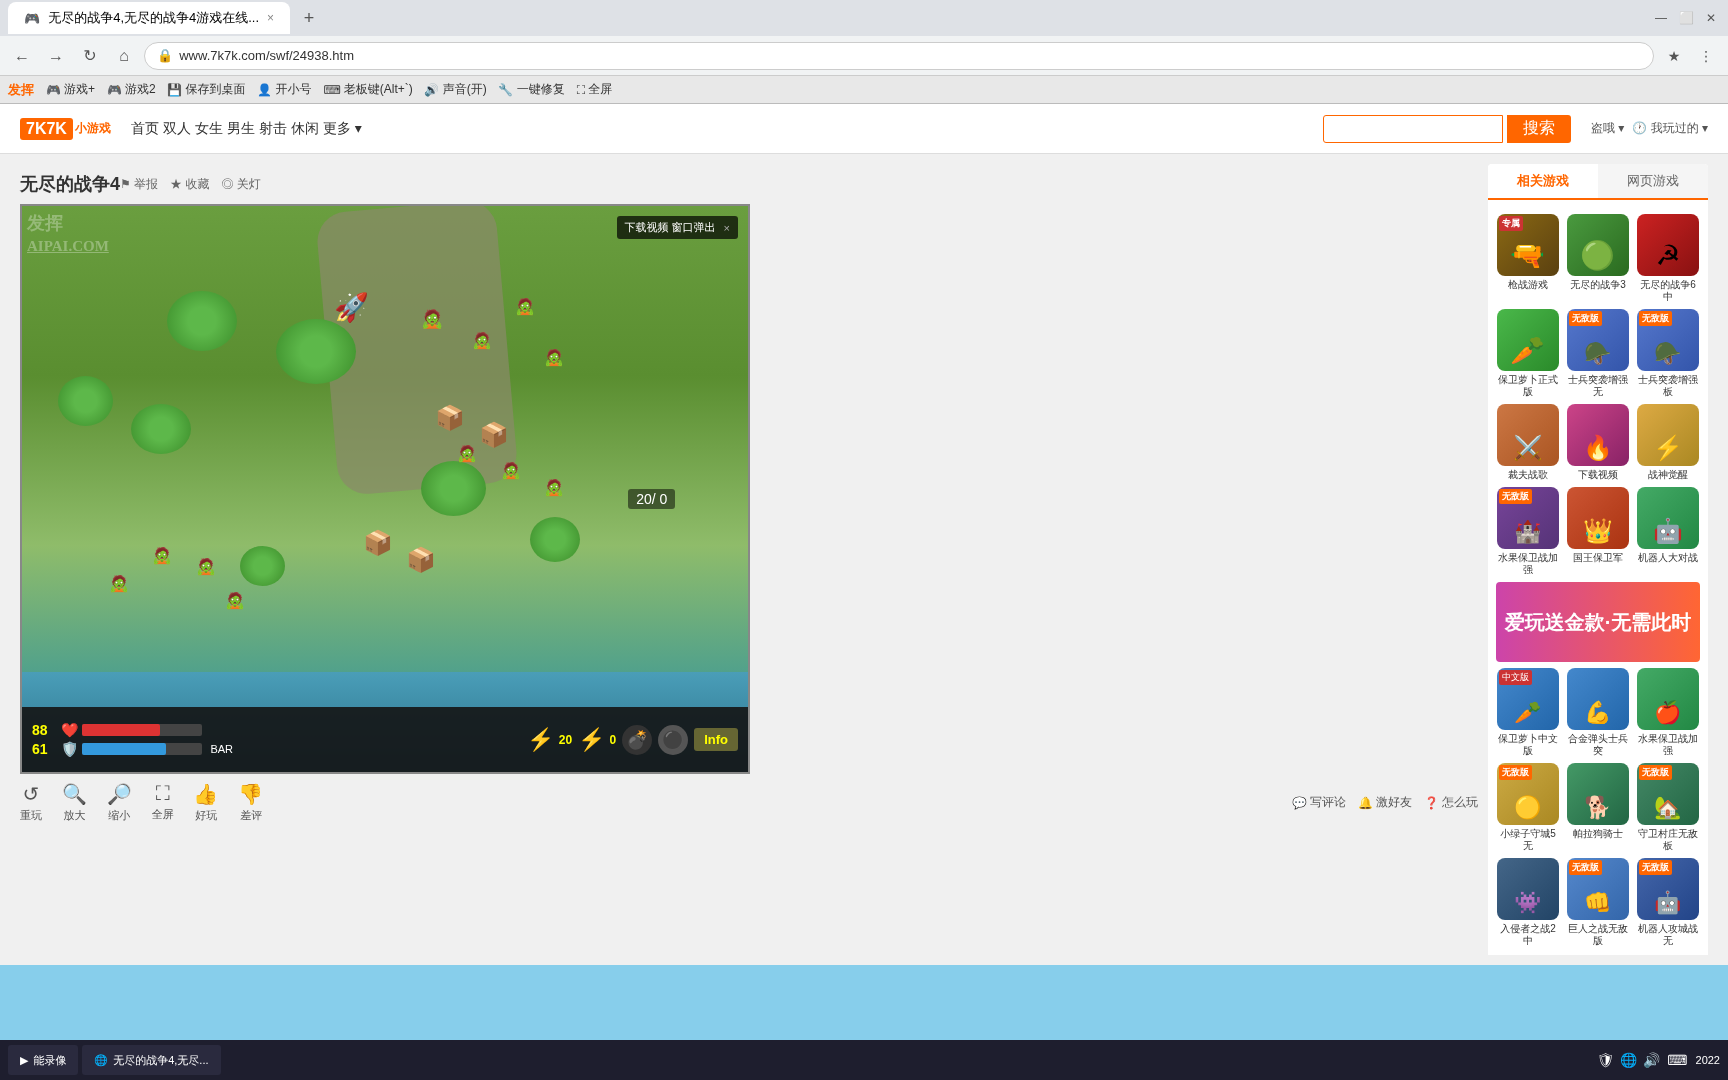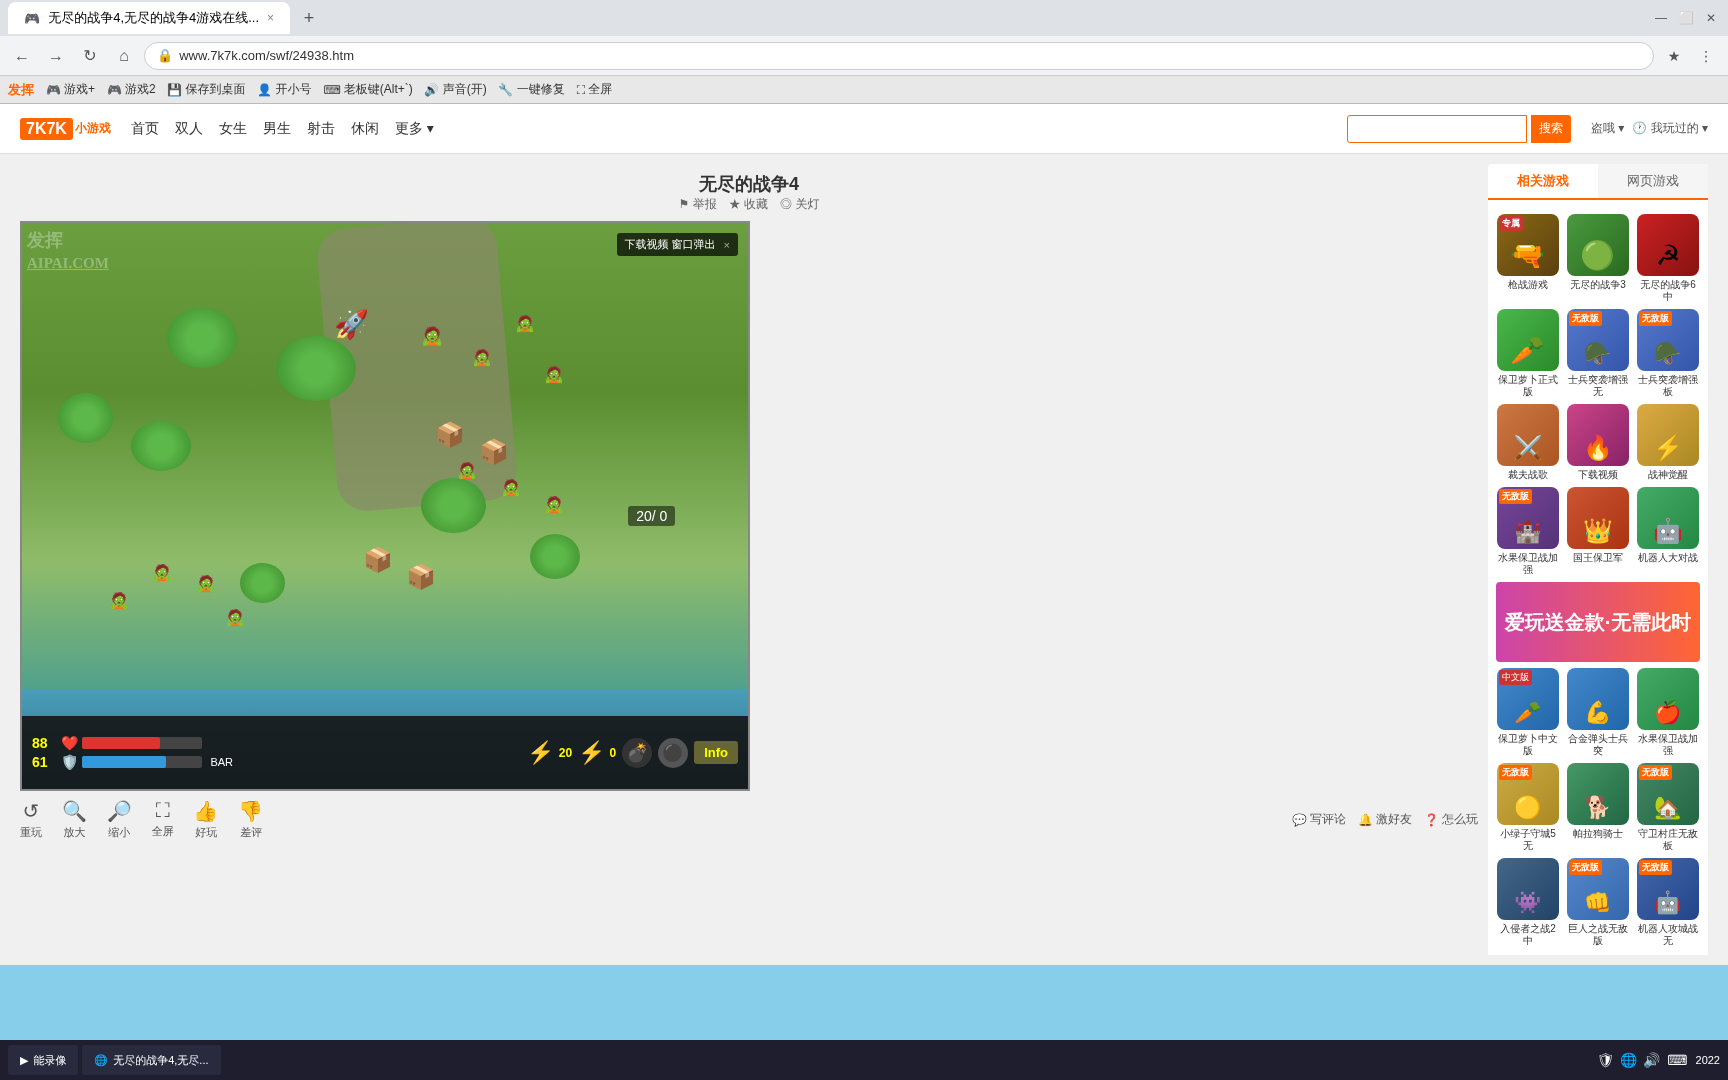--- a/index.html
+++ b/index.html
@@ -17,52 +17,52 @@
     .toolbar-icon { width: 28px; height: 28px; display: flex; align-items: center; justify-content: center; cursor: pointer; border-radius: 50%; color: #555; font-size: 14px; }
 
     
     .game-toolbar { display: flex; align-items: center; height: 28px; background: #e8e8e8; border-bottom: 1px solid #bbb; padding: 0 8px; gap: 12px; font-size: 12px; color: #333; }
     .game-toolbar-btn { display: flex; align-items: center; gap: 3px; cursor: pointer; color: #333; text-decoration: none; }
 
     
     .site-header { background: white; border-bottom: 1px solid #ddd; display: flex; align-items: center; height: 50px; padding: 0 20px; gap: 20px; }
     .site-logo { font-size: 22px; font-weight: bold; color: #ff6600; display: flex; align-items: center; }
     .site-logo span { color: #ff6600; }
-    .nav-menu { display: flex; gap: 16px; align-items: flex-end; }
+    .nav-menu { display: flex; gap: 4px; align-items: flex-end; }
     .nav-item { font-size: 14px; color: #333; cursor: pointer; text-decoration: none; }
     .search-area { display: flex; margin-left: auto; gap: 4px; }
     .search-input { width: 180px; height: 28px; border: 1px solid #ff6600; border-radius: 3px 0 0 3px; padding: 0 8px; font-size: 12px; outline: none; }
-    .search-btn { height: 28px; padding: 0 8px; background: #ff6600; color: white; border: none; border-radius: 0 3px 3px 0; cursor: pointer; font-size: 12px; }
+    .search-btn { height: 28px; padding: 0 16px; background: #ff6600; color: white; border: none; border-radius: 0 3px 3px 0; cursor: pointer; font-size: 16px; }
     .user-area { display: flex; gap: 8px; align-items: center; }
     .user-btn { font-size: 12px; color: #555; cursor: pointer; display: flex; align-items: center; gap: 2px; }
 
     
     .main-content { display: flex; background: #f0f0f0; padding: 10px 20px; gap: 10px; }
     .game-section { flex: 1; }
-    .game-header { display: flex; align-items: center; justify-content: space-between; padding: 8px 0; flex-direction: column; }
+    .game-header { display: flex; align-items: center; justify-content: flex-start; padding: 8px 0; }
     .game-title { font-size: 18px; font-weight: bold; color: #333; }
     .game-actions { display: flex; gap: 12px; align-items: center; font-size: 12px; color: #666; }
     .game-action { display: flex; align-items: center; gap: 3px; cursor: pointer; }
 
     
     .game-canvas { width: 730px; height: 570px; background: #4a7c2f; position: relative; overflow: hidden; border: 2px solid #888; }
     
     
     .game-bg { width: 100%; height: 100%; position: relative; background: linear-gradient(to bottom, #6a9e3f 0%, #5a8e30 30%, #8fbc6a 60%, #4a9e8f 85%, #2a7e9f 100%); }
     .road { position: absolute; width: 160px; height: 100%; left: 50%; transform: translateX(-50%); background: #8a8a6a; opacity: 0.7; border-radius: 30px; }
     .river { position: absolute; bottom: 0; width: 100%; height: 100px; background: linear-gradient(to bottom, #4a9eb8 0%, #2a6e8a 100%); }
     
     .bush { position: absolute; border-radius: 50%; background: radial-gradient(circle, #5db84a 30%, #3a8a28 100%); }
 
     
     .video-overlay { position: absolute; top: 10px; right: 10px; background: rgba(0,0,0,0.7); color: white; padding: 4px 8px; border-radius: 3px; font-size: 11px; display: flex; align-items: center; gap: 8px; }
     .video-overlay-close { cursor: pointer; color: #aaa; }
 
     
-    .game-hud { position: absolute; bottom: 0; left: 0; right: 0; background: rgba(20,20,20,0.9); height: 73px; display: flex; align-items: center; padding: 0 10px; gap: 8px; }
+    .game-hud { position: absolute; bottom: 0; left: 0; right: 0; background: rgba(20,20,20,0.9); height: 65px; display: flex; align-items: center; padding: 0 10px; gap: 8px; }
     .hud-stats { display: flex; flex-direction: column; gap: 3px; }
     .hud-stat-row { display: flex; align-items: center; gap: 4px; }
     .hud-number { color: #ffff00; font-size: 14px; font-weight: bold; min-width: 25px; }
     .hud-icon { font-size: 14px; }
     .hud-bar-bg { width: 120px; height: 12px; background: #444; border-radius: 2px; }
     .hud-bar-hp { height: 100%; background: #dd3333; border-radius: 2px; }
     .hud-bar-armor { height: 100%; background: #3399dd; border-radius: 2px; }
     .hud-bar-label { color: white; font-size: 11px; margin-left: 4px; }
     .hud-ammo { display: flex; align-items: center; gap: 6px; margin-left: auto; }
     .hud-ammo-count { color: #ffff00; font-size: 12px; font-weight: bold; }

